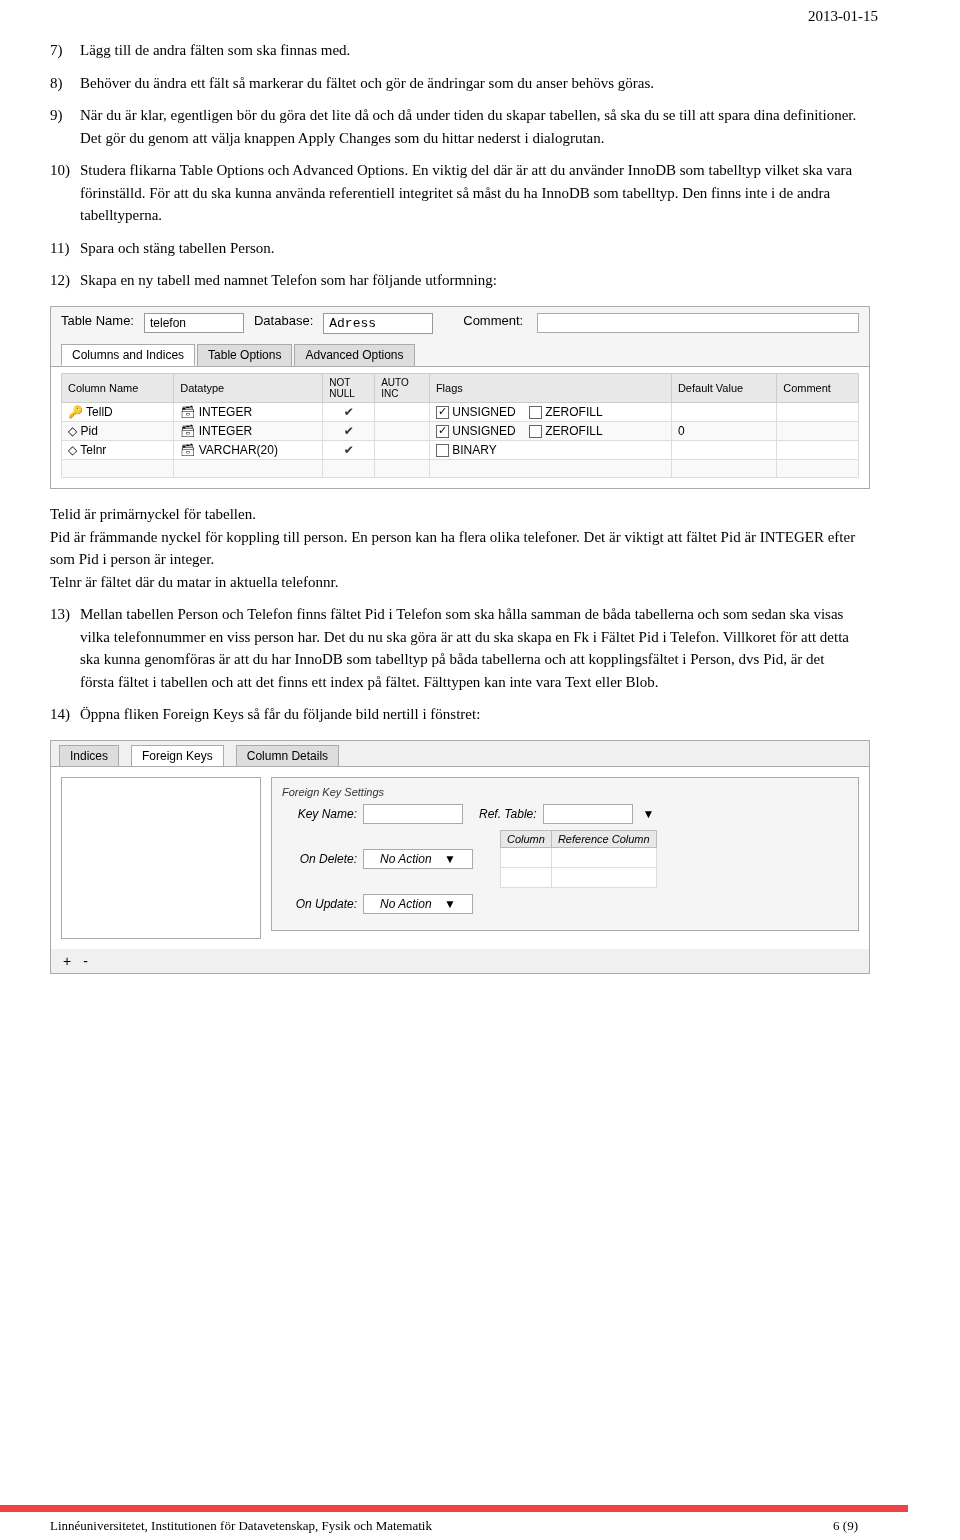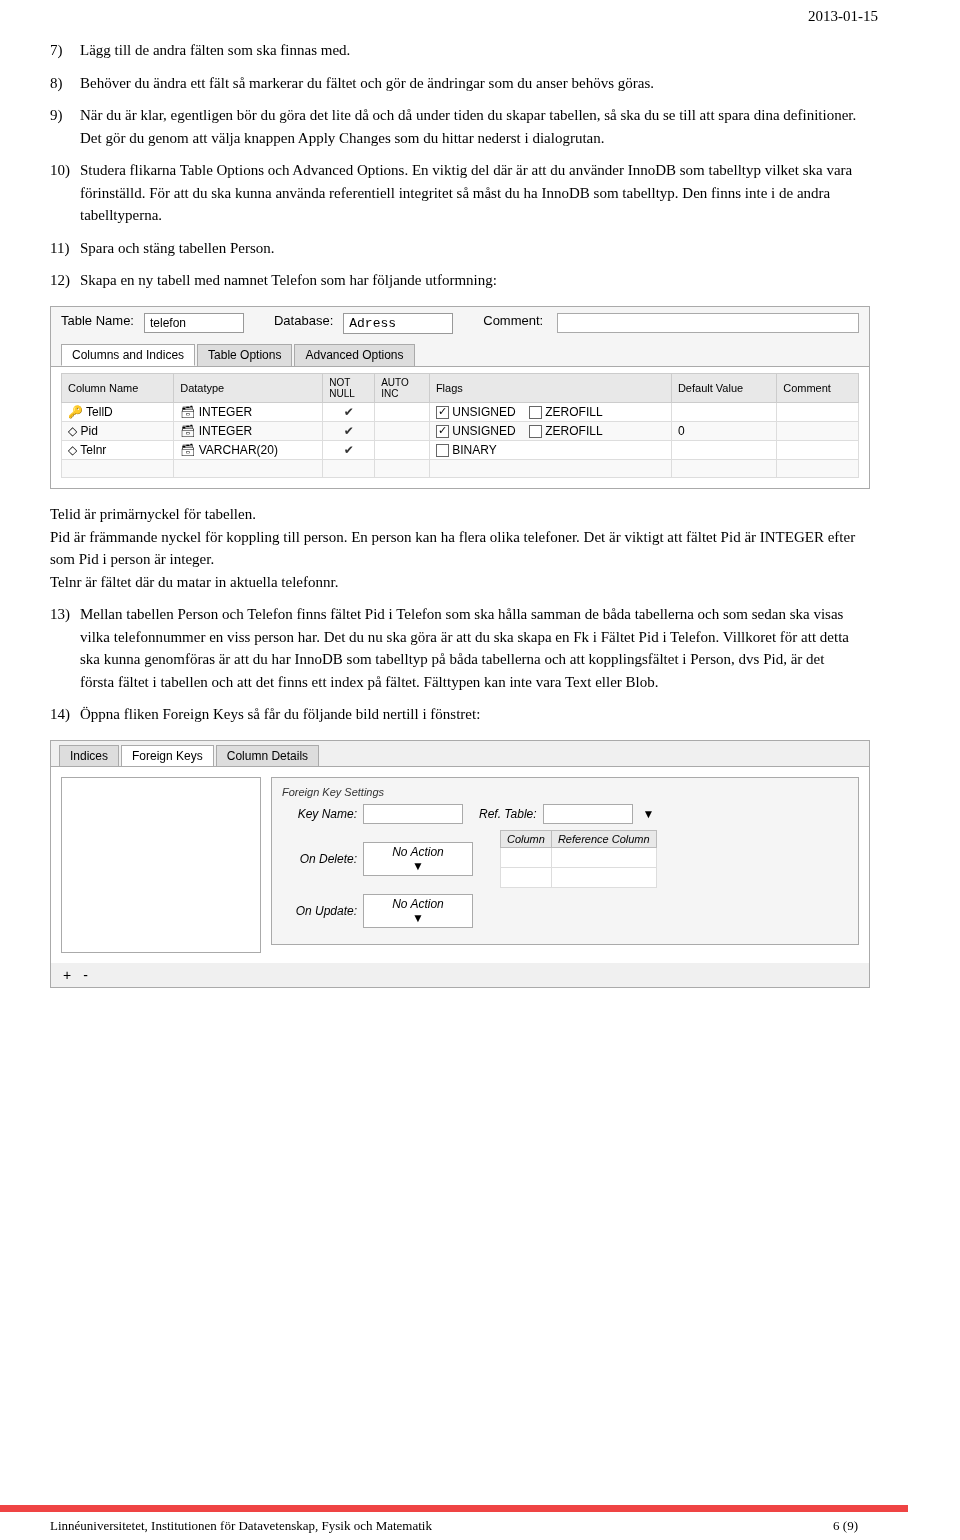--- a/index.html
+++ b/index.html
@@ -149,21 +149,21 @@
       display: flex;
       padding: 4px 8px 0 8px;
       background: #f0f0f0;
     }
     .fk-tab {
       padding: 3px 10px;
       border: 1px solid #aaa;
       border-bottom: none;
       background: #ddd;
       cursor: pointer;
-      margin-right: 2px;
+      margin-right: 12px;
       font-size: 12px;
     }
     .fk-tab.active {
       background: #fff;
     }
     .fk-content {
       background: #fff;
       border-top: 1px solid #aaa;
       display: flex;
       gap: 0;
@@ -219,21 +219,20 @@
       padding: 2px 4px;
       font-size: 12px;
       width: 90px;
     }
     .fk-select {
       border: 1px solid #aaa;
       background: #fff;
       padding: 2px 16px;
       font-size: 12px;
       width: 110px;
-      flex-direction: column;
     }
     .fk-col-table {
       width: 100%;
       border-collapse: collapse;
       font-size: 11px;
     }
     .fk-col-table th {
       border: 1px solid #bbb;
       background: #e8e8e8;
       padding: 2px 6px;
@@ -307,21 +306,21 @@
 
     <div class="numbered-item">
       <span class="num">12)</span>
       <span class="text">Skapa en ny tabell med namnet Telefon som har följande utformning:</span>
     </div>
 
     <div class="screenshot-box">
       <div class="tb1-header">
         <span class="tb1-label">Table Name:</span>
         <span class="tb1-input">telefon</span>
-        <span style="margin-left:20px;" class="tb1-label">Database:</span>
+        <span style="" class="tb1-label">Database:</span>
         <span class="tb1-select" style="display:inline-flex;align-items:center;justify-content:space-between;">Adress</span>
         <span style="margin-left:20px;" class="tb1-comment-label">Comment:</span>
         <span style="flex:1;border-bottom:1px solid #aaa;margin-left:4px;height:20px;display:inline-block;background:#fff;border:1px solid #aaa;"></span>
       </div>
       <div class="tabs-row">
         <span class="tab-btn active">Columns and Indices</span>
         <span class="tab-btn">Table Options</span>
         <span class="tab-btn">Advanced Options</span>
       </div>
       <div class="table-area">

